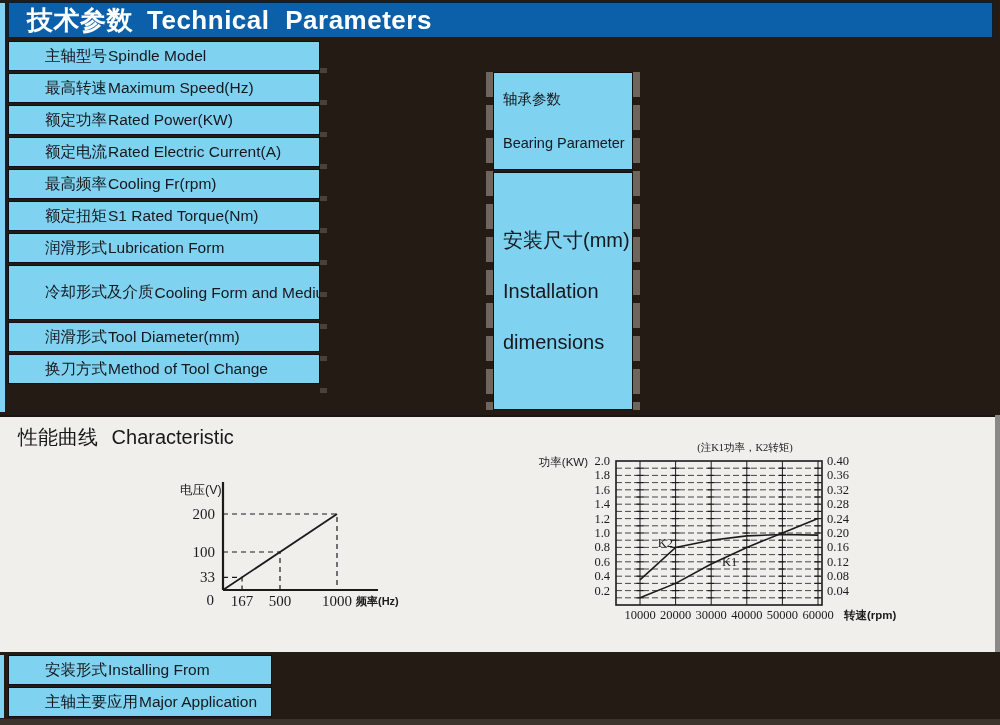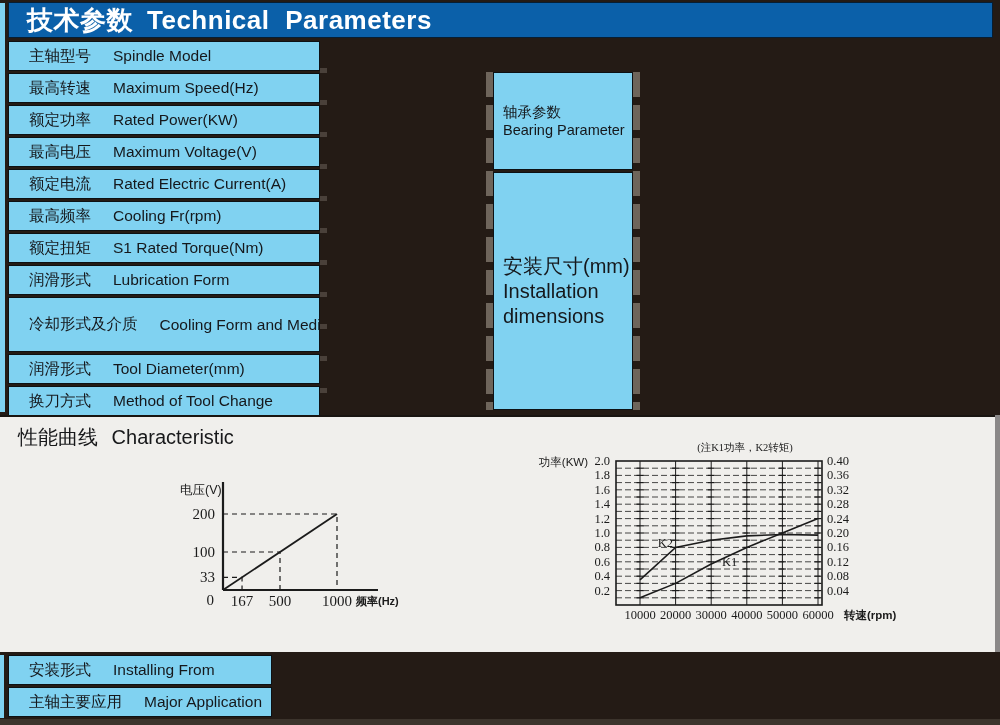--- a/index.html
+++ b/index.html
@@ -12,34 +12,34 @@
   .bottom-shadow{position:absolute;left:0;top:719px;width:1000px;height:6px;background:#3c342c;}
   
   .titlebar{position:absolute;left:8px;top:2px;width:985px;height:36px;background:#0b60a9;
             border:1px solid #071e33;box-sizing:border-box;display:flex;align-items:center;
             color:#fff;font-size:26px;font-weight:bold;padding-left:18px;letter-spacing:.5px;}
   .titlebar .en{margin-left:14px;word-spacing:8px;}
   
   .param-col{position:absolute;left:8px;top:41px;width:312px;}
   .param-col.bottom{top:655px;width:264px;}
   .param-row{height:30px;margin-bottom:2px;background:#80d2f1;border:1.5px solid #0d1114;
-             box-sizing:border-box;display:flex;align-items:center;padding-left:20px;
+             box-sizing:border-box;display:flex;align-items:center;padding-left:36px;
              color:#15181c;font-size:15.5px;white-space:nowrap;overflow:hidden;}
   .param-row.tall{height:55px;text-align:center;}
-  .param-row .en{margin-left:22px;}
+  .param-row .en{margin-left:1px;}
   
   .seg-strip{position:absolute;width:7px;background:repeating-linear-gradient(180deg,#6e655b 0 25px,#241b15 25px 33px);}
   .seg-left{left:486px;top:72px;height:338px;}
   .seg-right{left:633px;top:72px;height:338px;}
   .seg-stub{position:absolute;left:320px;top:41px;width:7px;height:372px;
             background:repeating-linear-gradient(180deg,#241b15 0 27px,#4a413a 27px 32px);}
   
   .mid-cell{position:absolute;left:493px;width:140px;background:#80d2f1;border:1.5px solid #0d1114;
             box-sizing:border-box;color:#15181c;font-size:14.5px;display:flex;flex-direction:column;
-            justify-content:center;padding-left:9px;line-height:1.25;}
+            justify-content:center;padding-left:9px;line-height:1.25;gap:26px;}
   .cell-bearing{top:72px;height:98px;}
   .cell-install{top:172px;height:238px;font-size:20px;}
   
   .charts-panel{position:absolute;left:0;top:415px;width:995px;height:237px;background:#f0efec;
                 border-top:2px solid #191511;box-sizing:border-box;}
   .panel-right-strip{position:absolute;left:995px;top:415px;width:5px;height:237px;background:#8a8888;}
   .panel-label{position:absolute;left:18px;top:7px;color:#17181a;font-size:20px;}
   .panel-label .en{margin-left:8px;}
   .chart-svg{position:absolute;}
   #left-chart{left:160px;top:47px;}
@@ -66,24 +66,20 @@
     <span class="zh">主轴型号</span>
     <span class="en">Spindle Model</span>
   </div>
       <div class="param-row">
     <span class="zh">最高转速</span>
     <span class="en">Maximum Speed(Hz)</span>
   </div>
       <div class="param-row">
     <span class="zh">额定功率</span>
     <span class="en">Rated Power(KW)</span>
-  </div>
-      <div class="param-row">
-    <span class="zh">最高电压</span>
-    <span class="en">Maximum Voltage(V)</span>
   </div>
       <div class="param-row">
     <span class="zh">额定电流</span>
     <span class="en">Rated Electric Current(A)</span>
   </div>
       <div class="param-row">
     <span class="zh">最高频率</span>
     <span class="en">Cooling Fr(rpm)</span>
   </div>
       <div class="param-row">

